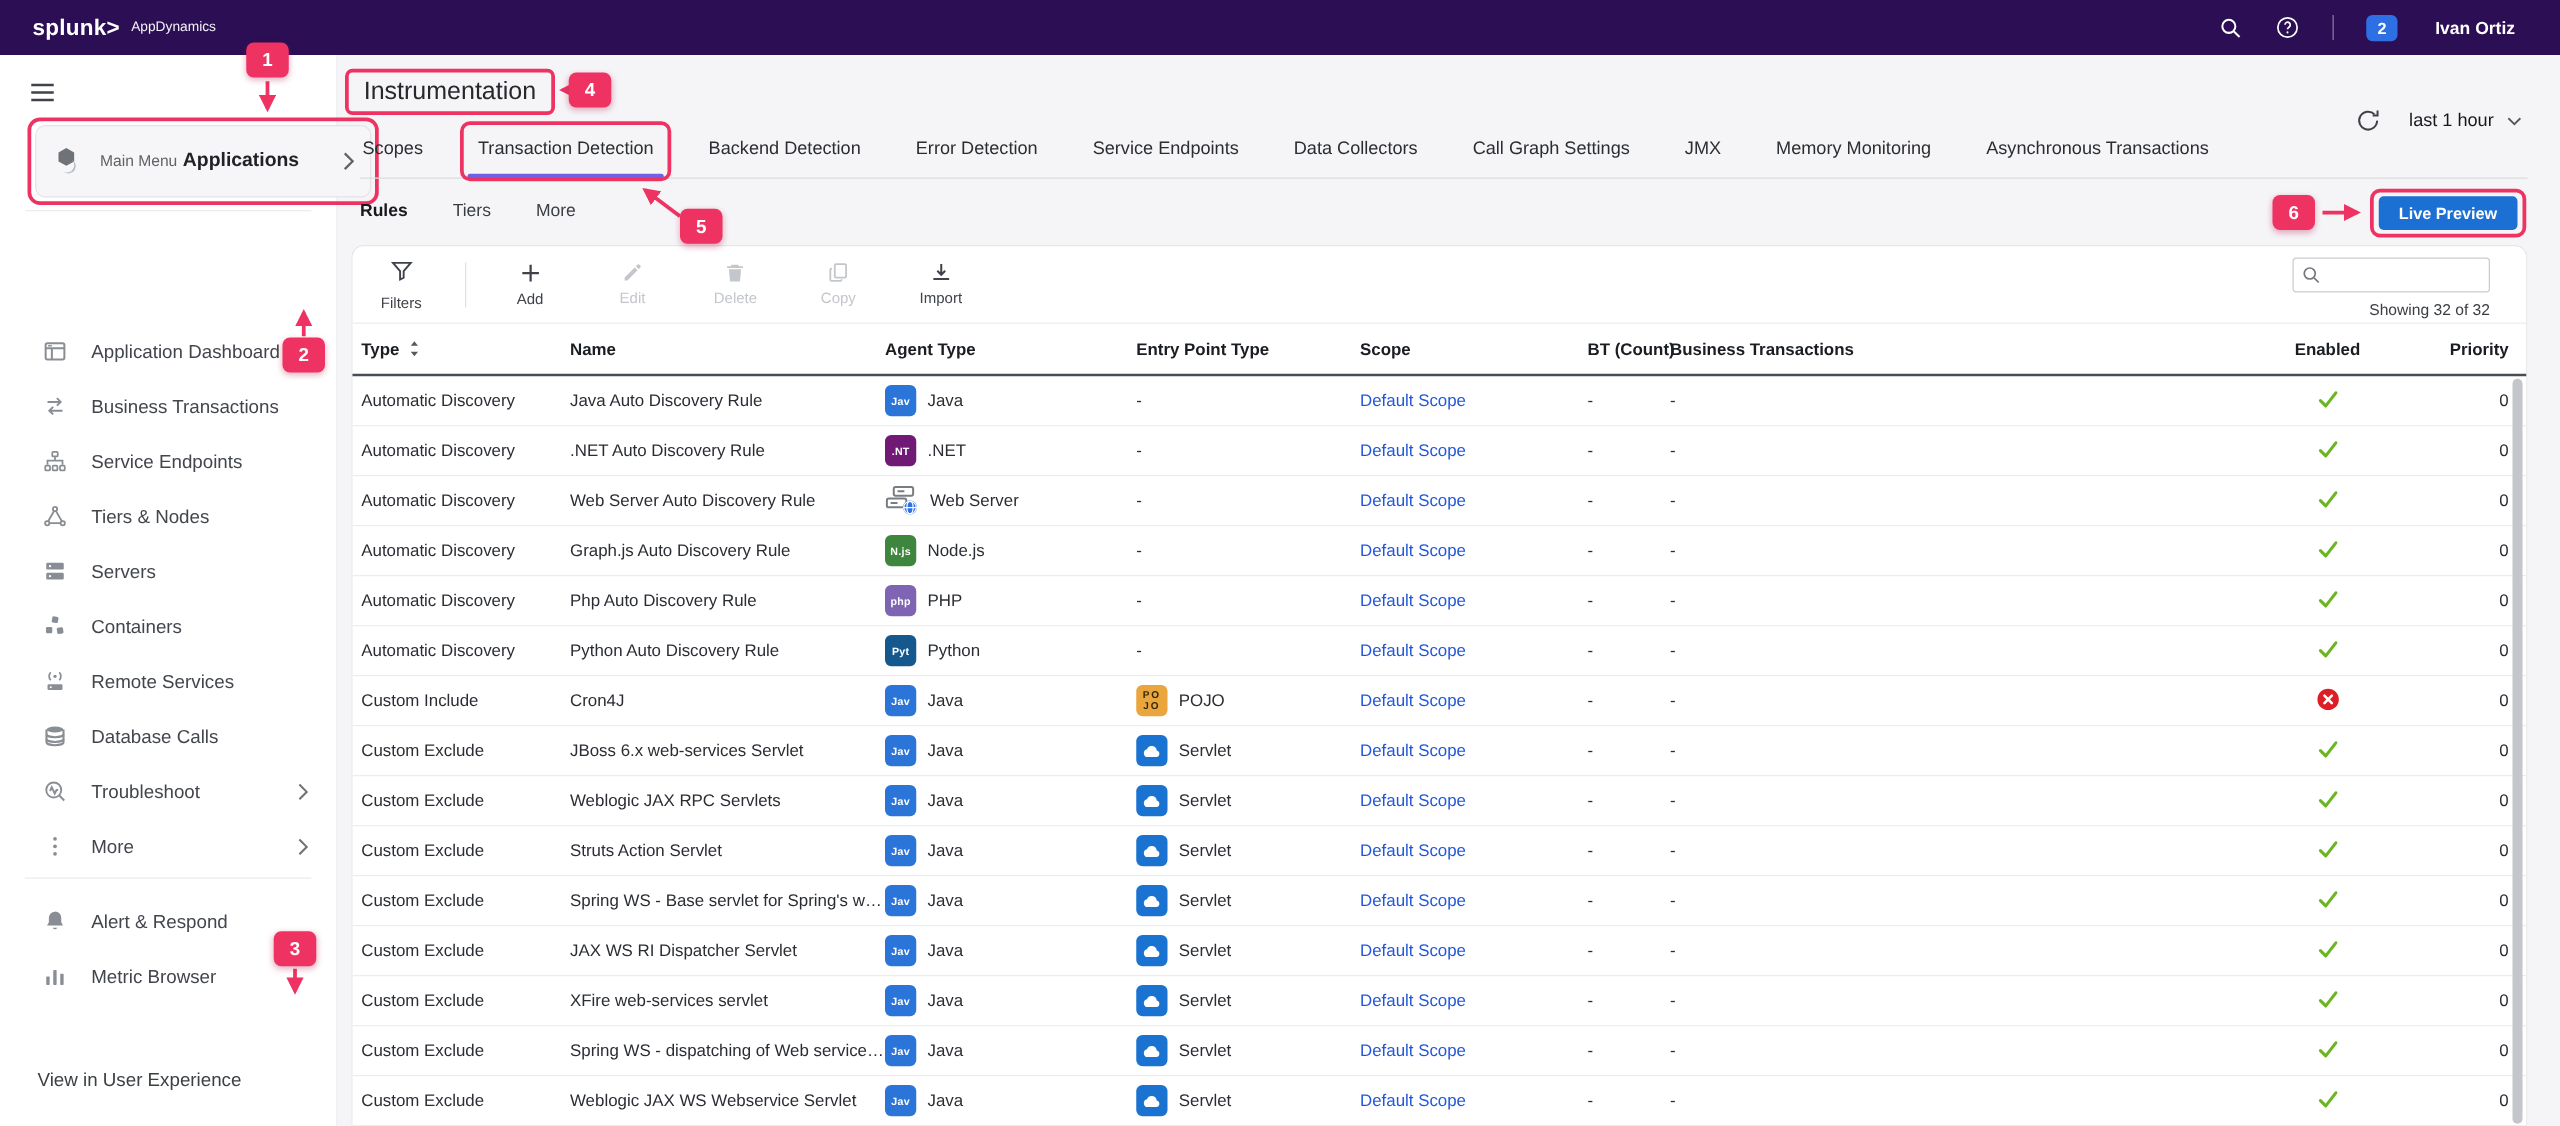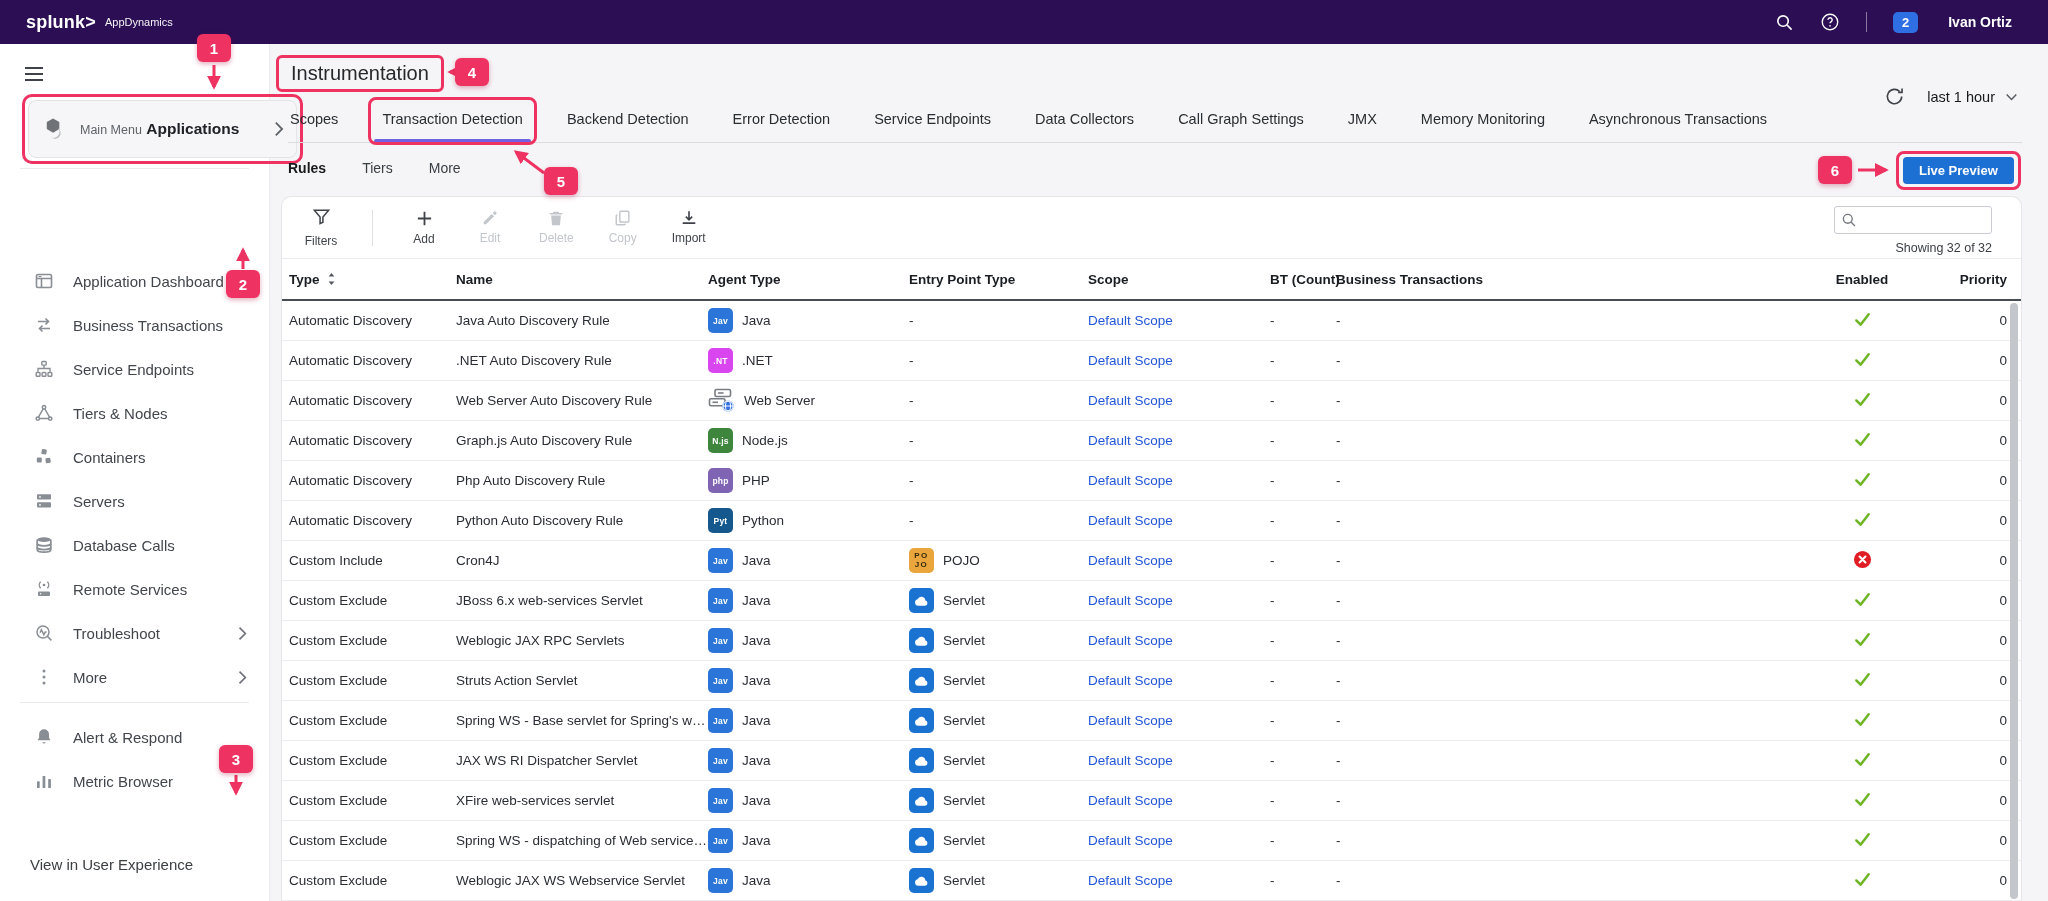--- a/index.html
+++ b/index.html
@@ -91,21 +91,21 @@
   .hcell.c5,.cell.c5{padding-left:14px;}
   .hcell.c7,.cell.c7{text-align:center;}
   .hcell.c8,.cell.c8{text-align:right;}
   .sort-ic{display:inline-flex;vertical-align:-2px;margin-left:7px;color:#55595f;}
   .trow{height:40px;font-size:13.5px;color:#2a2d33;border-bottom:1px solid #ededf0;cursor:pointer;}
   .cell{white-space:nowrap;overflow:hidden;text-overflow:ellipsis;}
   .cell.with-badge{display:flex;align-items:center;gap:9px;overflow:visible;}
   .scope-link{color:var(--link-blue,#2257d8);cursor:pointer;}
   .abadge{width:25px;height:25px;border-radius:5px;display:flex;align-items:center;justify-content:center;
           color:#fff;font-weight:700;font-size:8.5px;flex:none;letter-spacing:.2px;}
-  .abadge.java{background:#2b74d8;} .abadge.dotnet{background:#d946ef;} .abadge.nodejs{background:#3e863d;}
+  .abadge.java{background:#2b74d8;} .abadge.dotnet{background:#701a75;} .abadge.nodejs{background:#3e863d;}
   .abadge.php{background:#8064b4;} .abadge.python{background:#15588d;}
   .abadge.servlet{background:#1a73d1;}
   .abadge.pojo{background:#eaa63c;flex-direction:column;color:#33290e;font-size:8px;line-height:1.1;letter-spacing:1.5px;}
   .webserver-ic{display:flex;flex:none;}
   .enabled-ic{display:inline-flex;}
   .vscroll{position:absolute;right:3px;top:106px;bottom:2px;width:8px;border-radius:4px;background:#c3c6ca;}
 
   
   .ann-badge{position:absolute;width:34px;height:28px;background:var(--annotation,#ee3363);color:#fff;
              border-radius:6px;display:flex;align-items:center;justify-content:center;font-size:15px;font-weight:700;
@@ -214,59 +214,59 @@
               <circle cx="10" cy="4.2" r="1.7" fill="#fff"></circle>
               <circle cx="3.8" cy="15.6" r="1.7" fill="#fff"></circle>
               <circle cx="16.2" cy="15.6" r="1.7" fill="#fff"></circle>
             </svg>
           </span>
           <span class="nav-label">Tiers &amp; Nodes</span>
         </div>
         <div class="nav-item">
           <span class="icon" style="display: inline-flex;">
             <svg viewBox="0 0 20 20" width="20" height="20" fill="currentColor">
-              <rect x="7.6" y="2.2" width="5" height="5" rx="1" transform="rotate(10 10 4.7)"></rect>
-              <rect x="2.8" y="10.5" width="5" height="5" rx="1"></rect>
-              <rect x="11.6" y="11" width="5" height="5" rx="1" transform="rotate(-8 14 13.5)"></rect>
-            </svg>
-          </span>
-          <span class="nav-label">Containers</span>
-        </div>
-        <div class="nav-item">
-          <span class="icon" style="display: inline-flex;">
-            <svg viewBox="0 0 20 20" width="20" height="20" fill="currentColor">
               <rect x="3" y="3.2" width="14" height="5.4" rx="1"></rect>
               <rect x="3" y="11.2" width="14" height="5.4" rx="1"></rect>
               <circle cx="6" cy="5.9" r=".9" fill="#fff"></circle>
               <circle cx="6" cy="13.9" r=".9" fill="#fff"></circle>
             </svg>
           </span>
           <span class="nav-label">Servers</span>
+        </div>
+        <div class="nav-item">
+          <span class="icon" style="display: inline-flex;">
+            <svg viewBox="0 0 20 20" width="20" height="20" fill="currentColor">
+              <rect x="7.6" y="2.2" width="5" height="5" rx="1" transform="rotate(10 10 4.7)"></rect>
+              <rect x="2.8" y="10.5" width="5" height="5" rx="1"></rect>
+              <rect x="11.6" y="11" width="5" height="5" rx="1" transform="rotate(-8 14 13.5)"></rect>
+            </svg>
+          </span>
+          <span class="nav-label">Containers</span>
+        </div>
+        <div class="nav-item">
+          <span class="icon" style="display: inline-flex;">
+            <svg viewBox="0 0 20 20" width="20" height="20" fill="none" stroke="currentColor" stroke-width="1.4">
+              <circle cx="10" cy="6" r="1.3" fill="currentColor" stroke="none"></circle>
+              <path d="M6.6 9.2a4.6 4.6 0 0 1 0-6.4M13.4 2.8a4.6 4.6 0 0 1 0 6.4"></path>
+              <rect x="4" y="12.4" width="12" height="4.6" rx="1" fill="currentColor" stroke="none"></rect>
+              <circle cx="6.6" cy="14.7" r=".8" fill="#fff" stroke="none"></circle>
+            </svg>
+          </span>
+          <span class="nav-label">Remote Services</span>
         </div>
         <div class="nav-item">
           <span class="icon" style="display: inline-flex;">
             <svg viewBox="0 0 20 20" width="20" height="20" fill="none" stroke="currentColor" stroke-width="1.7">
               <ellipse cx="10" cy="4.6" rx="6.8" ry="2.4" fill="currentColor" stroke="none"></ellipse>
               <path d="M3.2 4.6v3.8c0 1.3 3 2.4 6.8 2.4s6.8-1.1 6.8-2.4V4.6"></path>
               <path d="M3.2 8.4v3.8c0 1.3 3 2.4 6.8 2.4s6.8-1.1 6.8-2.4V8.4"></path>
               <path d="M3.2 12.2v2.6c0 1.3 3 2.4 6.8 2.4s6.8-1.1 6.8-2.4v-2.6"></path>
             </svg>
           </span>
           <span class="nav-label">Database Calls</span>
-        </div>
-        <div class="nav-item">
-          <span class="icon" style="display: inline-flex;">
-            <svg viewBox="0 0 20 20" width="20" height="20" fill="none" stroke="currentColor" stroke-width="1.4">
-              <circle cx="10" cy="6" r="1.3" fill="currentColor" stroke="none"></circle>
-              <path d="M6.6 9.2a4.6 4.6 0 0 1 0-6.4M13.4 2.8a4.6 4.6 0 0 1 0 6.4"></path>
-              <rect x="4" y="12.4" width="12" height="4.6" rx="1" fill="currentColor" stroke="none"></rect>
-              <circle cx="6.6" cy="14.7" r=".8" fill="#fff" stroke="none"></circle>
-            </svg>
-          </span>
-          <span class="nav-label">Remote Services</span>
         </div>
         <div class="nav-item">
           <span class="icon" style="display: inline-flex;">
             <svg viewBox="0 0 20 20" width="20" height="20" fill="none" stroke="currentColor" stroke-width="1.5">
               <circle cx="9" cy="9" r="6"></circle>
               <path d="M13.4 13.4l4 4"></path>
               <path d="M6 9.8l1.4-3 2.4 5 1.4-2.8h1.3"></path>
             </svg>
           </span>
           <span class="nav-label">Troubleshoot</span>
@@ -361,21 +361,21 @@
 
   <section class="panel">
     <div class="p-toolbar">
       <span class="tool">
         <span class="icon"><svg viewBox="0 0 20 20" width="19" height="19" fill="none" stroke="currentColor" stroke-width="1.6">
               <path d="M2.5 3.5h15l-6 7v5.5l-3 1.5v-7z"></path>
             </svg></span>
         <span class="t-label">Filters</span>
       </span>
       <span class="tool-divider"></span>
-      <span id="toolbar-actions" style="display:flex;gap:32px;">
+      <span id="toolbar-actions" style="display:flex;gap:48px;">
           <span class="tool">
             <span class="icon" style="display: inline-flex;">
               <svg viewBox="0 0 20 20" width="19" height="19" fill="none" stroke="currentColor" stroke-width="1.9">
                 <path d="M10 3v14M3 10h14"></path>
               </svg>
             </span>
             <span class="t-label">Add</span>
           </span>
           <span class="tool disabled">
             <span class="icon" style="display: inline-flex;">

